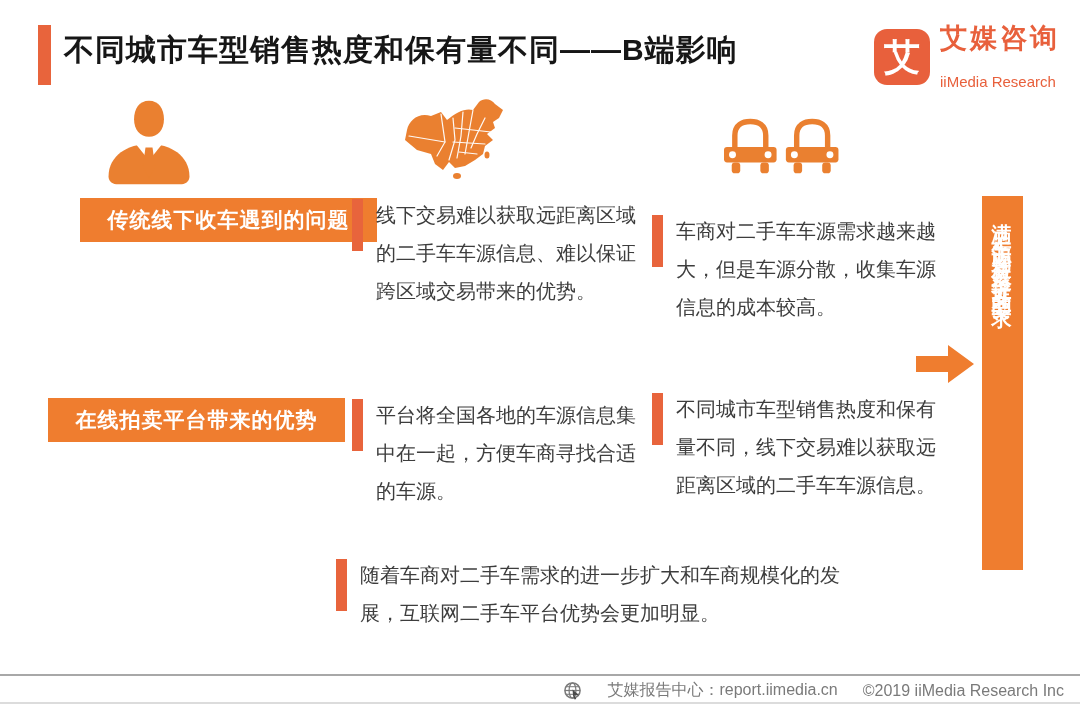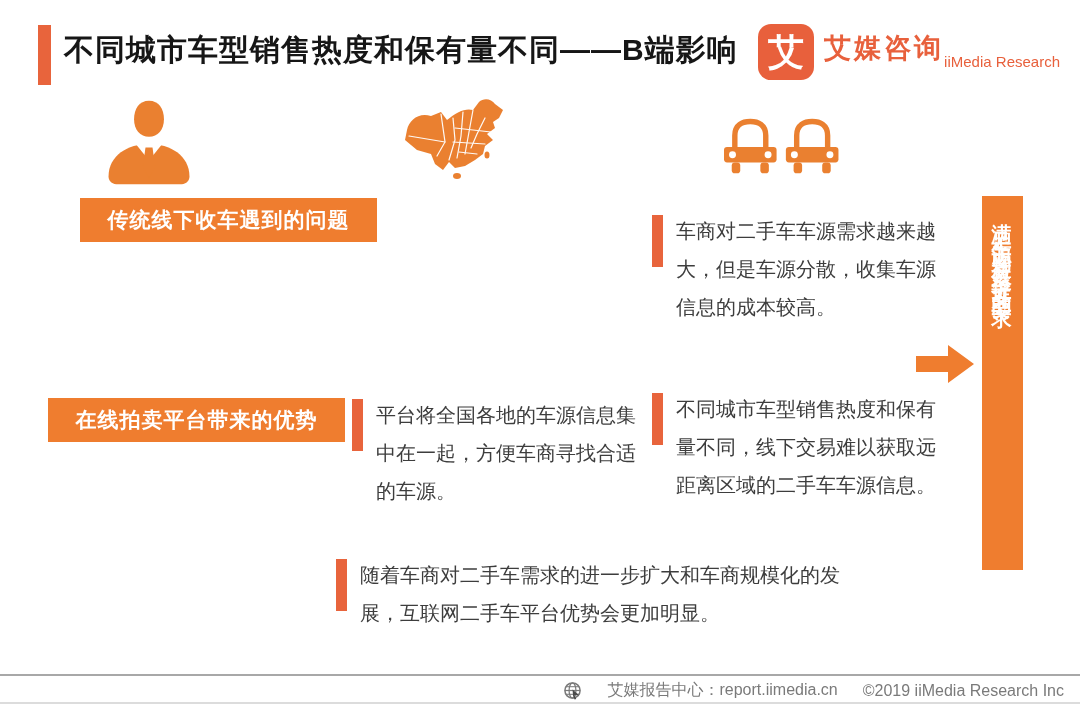--- a/index.html
+++ b/index.html
@@ -14,21 +14,21 @@
   .page-title {
     position:absolute; left:64px; top:30px; font-size:30px; font-weight:800;
     color:#161616; letter-spacing:1px; white-space:nowrap;
   }
   .brand { position:absolute; top:24px; right:20px; display:flex; align-items:center; gap:10px; }
   .brand-mark {
     width:56px; height:56px; background:#E8603C; border-radius:13px;
     display:flex; align-items:center; justify-content:center;
     color:#fff; font-size:36px; font-weight:800;
   }
-  .brand-text { display:flex; flex-direction:row; line-height:1.1; }
+  .brand-text { display:flex; flex-direction:column; line-height:1.1; }
   .brand-cn { color:#E8603C; font-size:27px; font-weight:800; letter-spacing:3px; }
   .brand-en { color:#E8603C; font-size:15px; margin-top:20px; }
 
   
   .icon-wrap { position:absolute; }
   .icon-person { left:105px; top:96px; width:88px; height:94px; }
   .icon-map   { left:396px; top:96px; width:122px; height:92px; }
   .icon-cars  { left:724px; top:112px; width:116px; height:70px; }
   .icon-wrap svg { width:100%; height:100%; display:block; }
 
@@ -136,20 +136,24 @@
         <circle cx="11" cy="47" r="4.5" fill="#ffffff"></circle>
         <circle cx="57" cy="47" r="4.5" fill="#ffffff"></circle>
         <rect x="10" y="57" width="11" height="14" rx="4" fill="#EA8030"></rect>
         <rect x="47" y="57" width="11" height="14" rx="4" fill="#EA8030"></rect>
       </g>
     </svg>
   </div>
 
   <div class="label-box row1">传统线下收车遇到的问题</div>
 
+  <div class="text-block blk-a1">
+    <div class="bar"></div>
+    <div class="txt">线下交易难以获取远距离区域的二手车车源信息、难以保证跨区域交易带来的优势。</div>
+  </div>
 
   <div class="text-block blk-b1">
     <div class="bar"></div>
     <div class="txt">车商对二手车车源需求越来越大，但是车源分散，收集车源信息的成本较高。</div>
   </div>
 
   <div class="label-box row2">在线拍卖平台带来的优势</div>
 
   <div class="text-block blk-a2">
     <div class="bar"></div>

